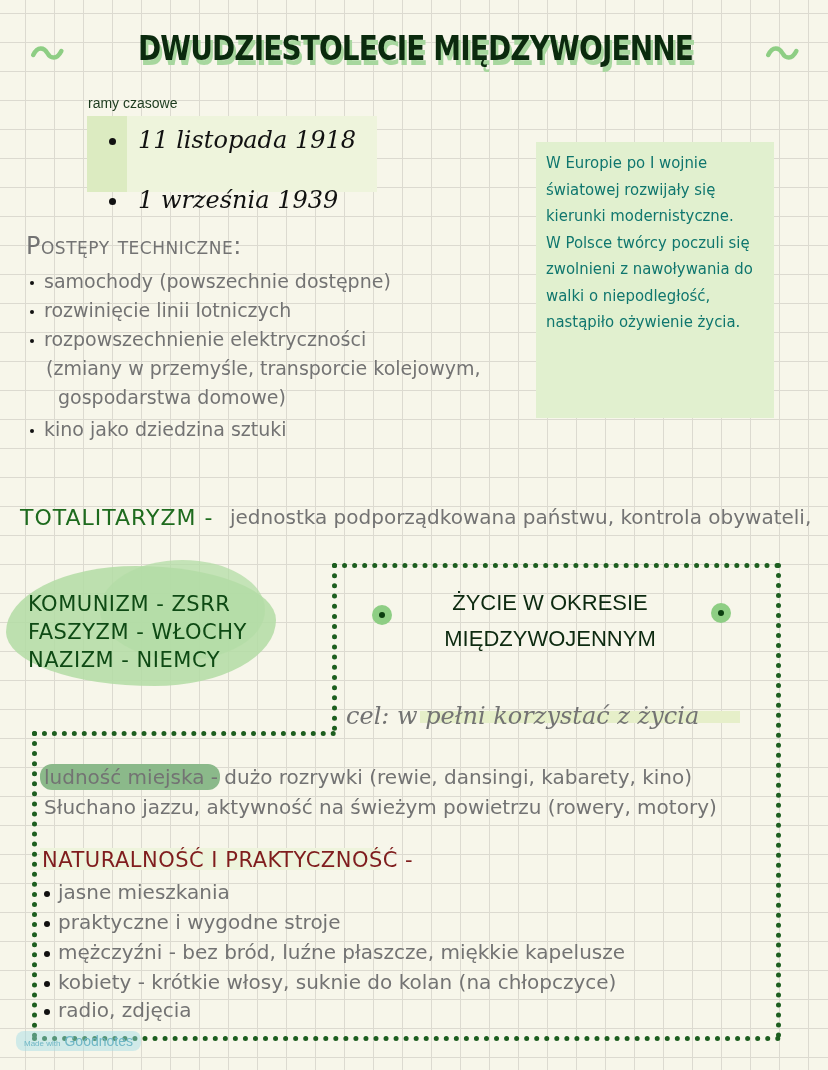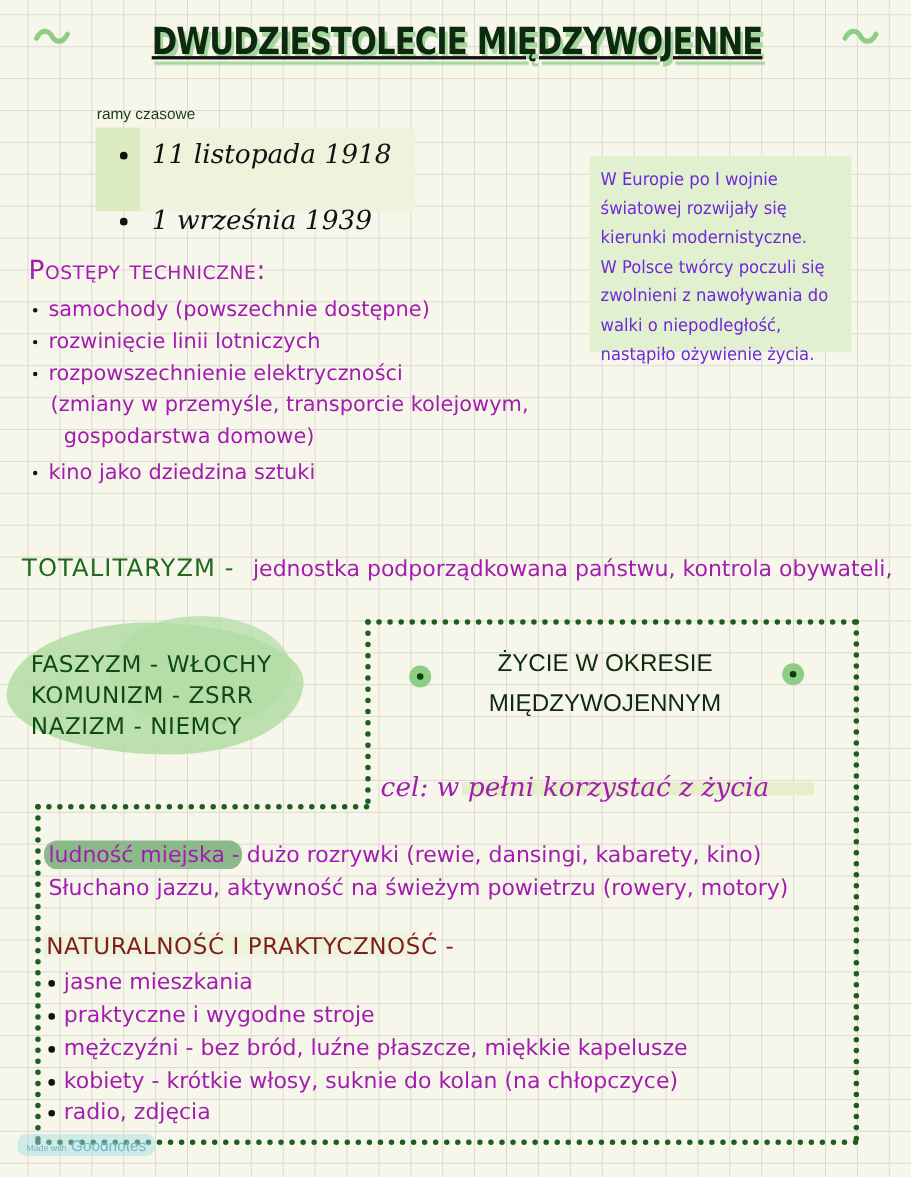--- a/index.html
+++ b/index.html
@@ -10,47 +10,47 @@
       linear-gradient(to right, #dcdad0 1px, transparent 1px),
       linear-gradient(to bottom, #dcdad0 1px, transparent 1px);
     background-size:29px 29px;
     background-position:-4px 13px;
     font-family:"Liberation Sans", sans-serif;
     color:#111;
   }
   .abs { position:absolute; }
   .title {
     left:30px; top:18px; width:770px; height:50px;
-    display:flex; align-items:flex-start; justify-content:center; gap:12px;text-decoration:underline;
+    display:flex; align-items:flex-end; justify-content:center; gap:12px;
   }
   .title-text {
     font-family:"DejaVu Sans", sans-serif; font-weight:bold; font-size:34px;
     color:#0b2a0e; letter-spacing:-1px; transform:scaleX(0.82);
     text-shadow: 3px 5px 0 #a7d79e;
     white-space:nowrap;
   }
   .wave { width:54px; height:30px; }
   .small-label { left:88px; top:95px; font-size:14px; color:#1b3a1d; }
   .dates-box {
     left:87px; top:116px; width:290px; height:76px; background:#eef4dc;
   }
   .dates-box .stripe { position:absolute; left:0; top:0; width:40px; height:100%; background:#dcebc1; }
   .date-item {
     position:absolute; left:22px; font-family:"DejaVu Serif", serif; font-style:italic;
     font-size:24px; color:#111; white-space:nowrap;
   }
   .date-item .bullet { display:inline-block; width:7px; height:7px; border-radius:50%; background:#111; margin-right:22px; vertical-align:middle; }
   .info-box {
-    left:536px; top:142px; width:238px; height:178px; background:#e1f0cf;
+    left:536px; top:142px; width:238px; height:276px; background:#e1f0cf;
     padding:8px 10px; box-sizing:border-box;
-    font-family:"DejaVu Sans", sans-serif; font-size:16px; line-height:26.5px; color:#6d28d9;
+    font-family:"DejaVu Sans", sans-serif; font-size:16px; line-height:26.5px; color:#0f766e;
   }
   .info-line { white-space:nowrap; transform-origin:left; transform:scaleX(0.93); }
   .green-heading { color:#1e6b1e; }
-  .hand { font-family:"DejaVu Sans", sans-serif; font-size:19px; color:#a21caf; white-space:nowrap; }
+  .hand { font-family:"DejaVu Sans", sans-serif; font-size:19px; color:#737373; white-space:nowrap; }
   .tech-head { left:26px; top:232px; font-size:24px; letter-spacing:0.5px; font-variant:small-caps; }
   .list-item { position:absolute; left:30px; white-space:nowrap; }
   .list-item .dot { display:inline-block; width:4px; height:4px; background:#111; border-radius:50%; margin-right:10px; vertical-align:middle; }
   .total-head { left:20px; top:505px; font-size:22px; color:#1e6b1e; letter-spacing:1px; }
   .total-def { left:230px; top:505px; font-size:20px; }
   .blob {
     left:6px; top:566px; width:270px; height:120px; background:#b3dca5;
     border-radius:48% 52% 45% 55% / 55% 45% 55% 45%; opacity:0.85;
   }
   .blob2 { left:100px; top:560px; width:165px; height:100px; background:#b3dca5; border-radius:50%; opacity:0.75; }
@@ -126,22 +126,22 @@
 </div>
 
 <div class="abs hand total-head">TOTALITARYZM -</div>
 <div class="abs hand total-def">
   <div>jednostka podporządkowana państwu, kontrola obywateli,</div>
 </div>
 
 <div class="abs blob"></div>
 <div class="abs blob2"></div>
 <div class="abs ideology">
+  <div>KOMUNIZM - ZSRR</div>
   <div>FASZYZM - WŁOCHY</div>
-  <div>KOMUNIZM - ZSRR</div>
   <div>NAZIZM - NIEMCY</div>
 </div>
 
 <div class="abs box-top"></div>
 <div class="abs box-left-upper"></div>
 <div class="abs box-mid"></div>
 <div class="abs box-left-lower"></div>
 <div class="abs box-right"></div>
 <div class="abs box-bottom"></div>
 

